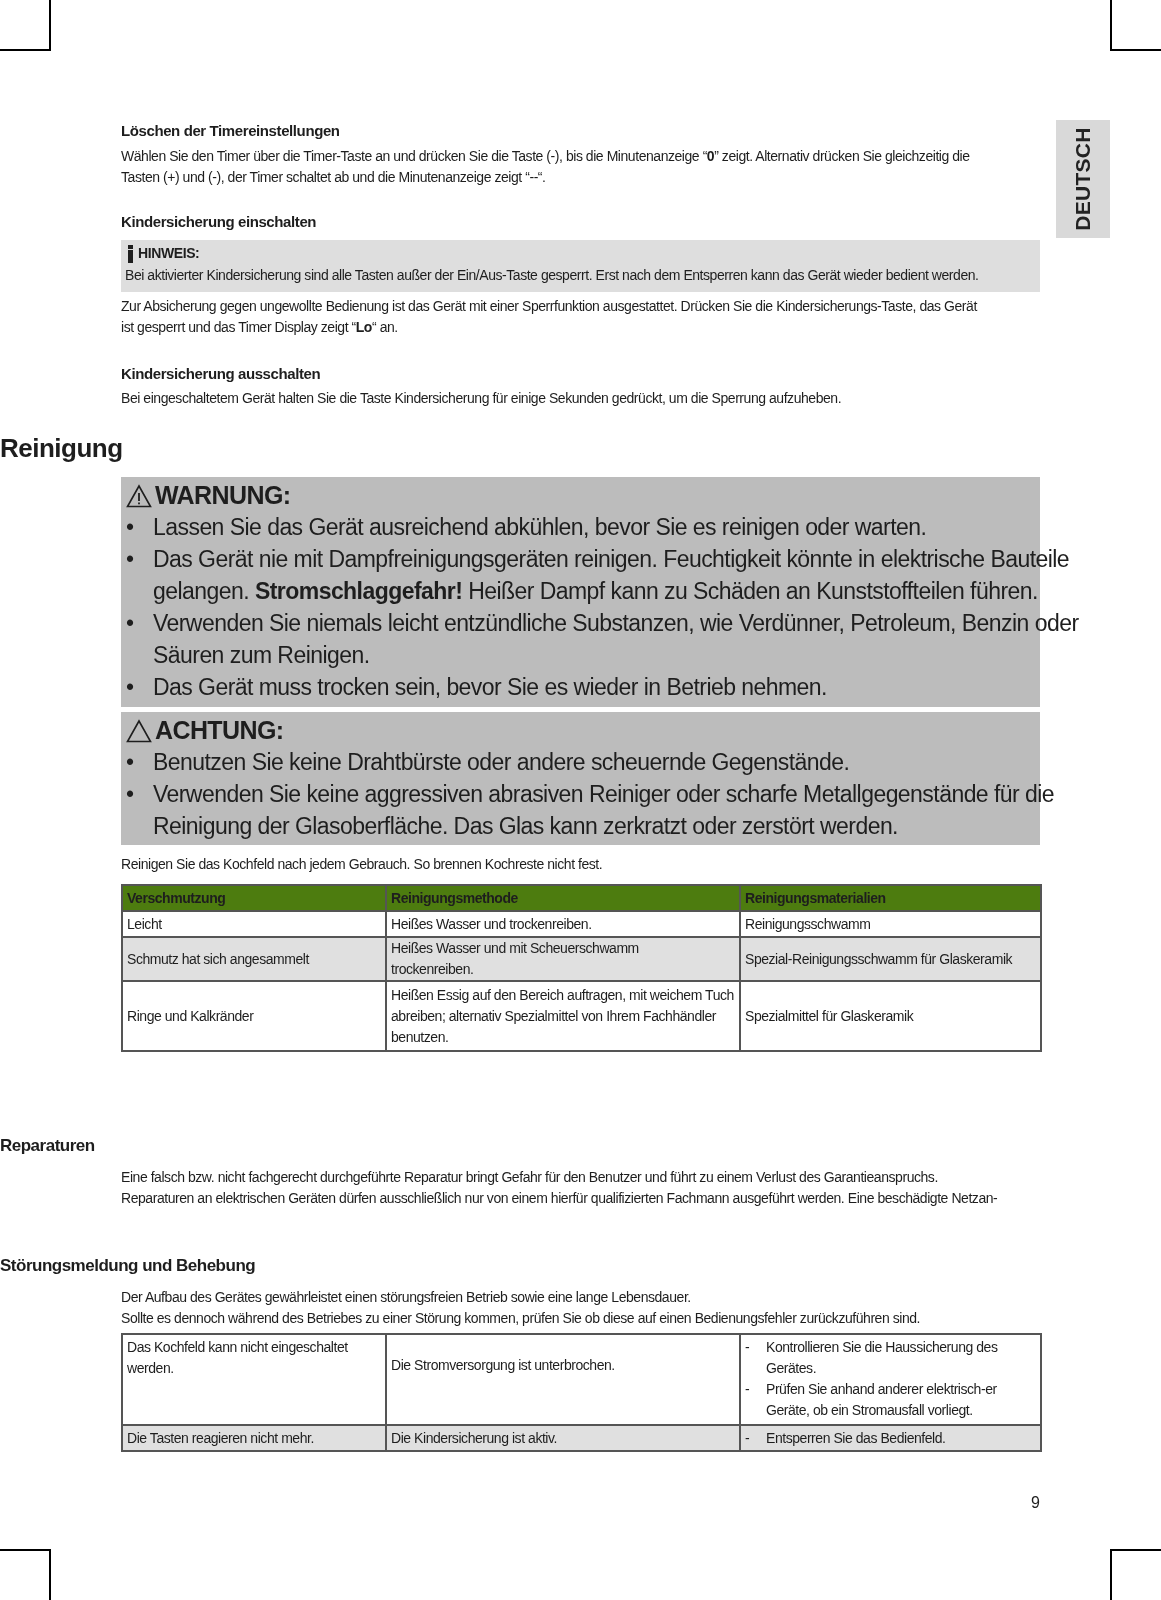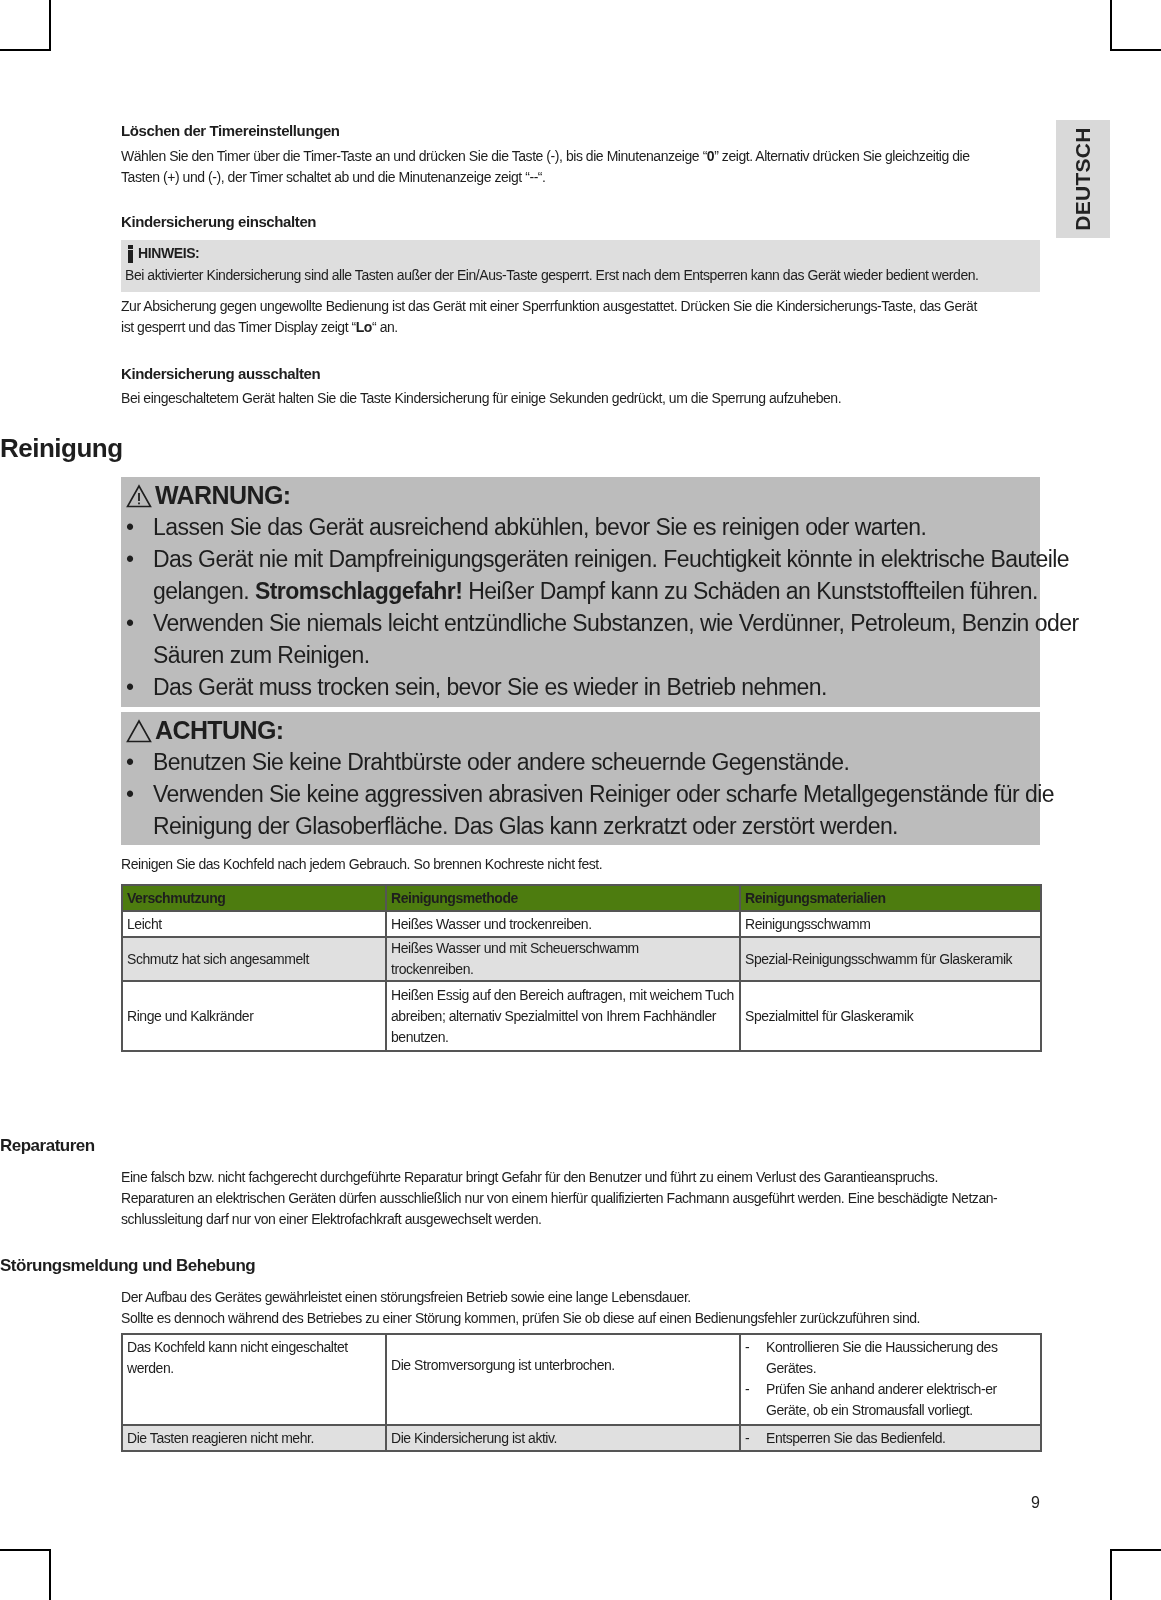--- a/index.html
+++ b/index.html
@@ -165,21 +165,20 @@
     <td>Heißen Essig auf den Bereich auftragen, mit weichem Tuch abreiben; alternativ Spezialmittel von Ihrem Fachhändler benutzen.</td>
     <td>Spezialmittel für Glaskeramik</td>
   </tr>
 </tbody>
   </table>
 
 <div class="h-main" style="top:1136px;font-size:17px;">Reparaturen</div>
 <div class="abs p" style="left:121px;top:1167px;white-space:nowrap;">
   <div>Eine falsch bzw. nicht fachgerecht durchgeführte Reparatur bringt Gefahr für den Benutzer und führt zu einem Verlust des Garantieanspruchs.</div>
   <div>Reparaturen an elektrischen Geräten dürfen ausschließlich nur von einem hierfür qualifizierten Fachmann ausgeführt werden. Eine beschädigte Netzan-</div>
-  <div>schlussleitung darf nur von einer Elektrofachkraft ausgewechselt werden.</div>
 </div>
 
 <div class="h-main" style="top:1256px;font-size:17px;">Störungsmeldung und Behebung</div>
 <div class="abs p" style="left:121px;top:1287px;white-space:nowrap;">
   <div>Der Aufbau des Gerätes gewährleistet einen störungsfreien Betrieb sowie eine lange Lebensdauer.</div>
   <div>Sollte es dennoch während des Betriebes zu einer Störung kommen, prüfen Sie ob diese auf einen Bedienungsfehler zurückzuführen sind.</div>
 </div>
 
 <table style="top:1333px;">
   <colgroup>

